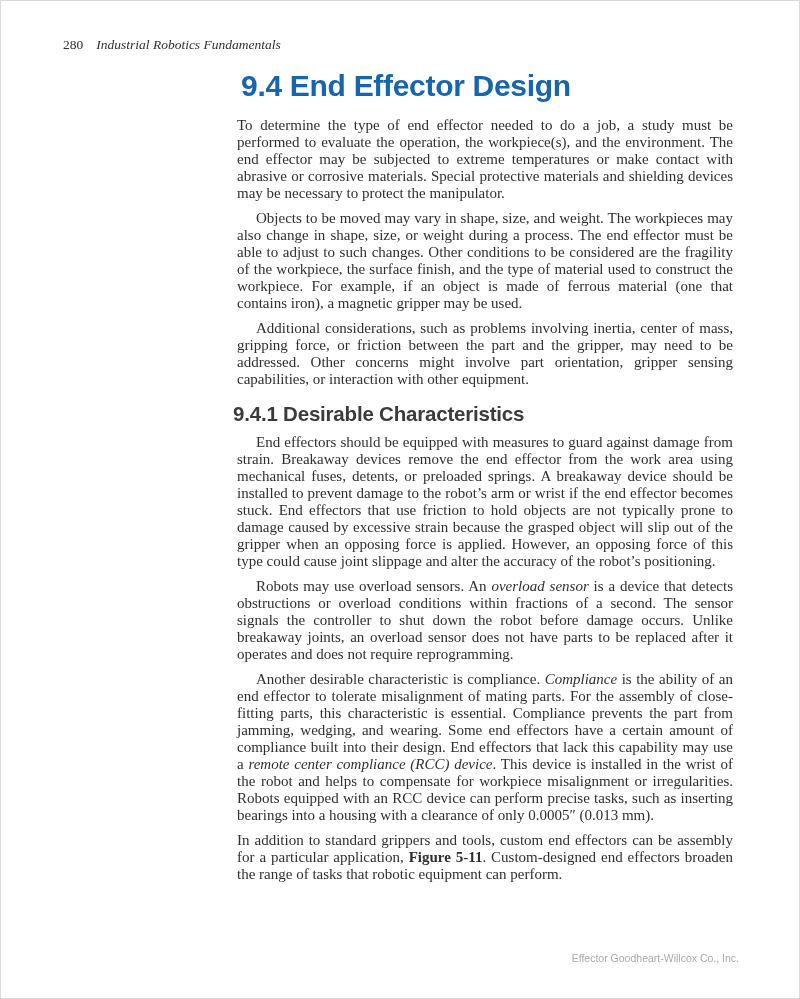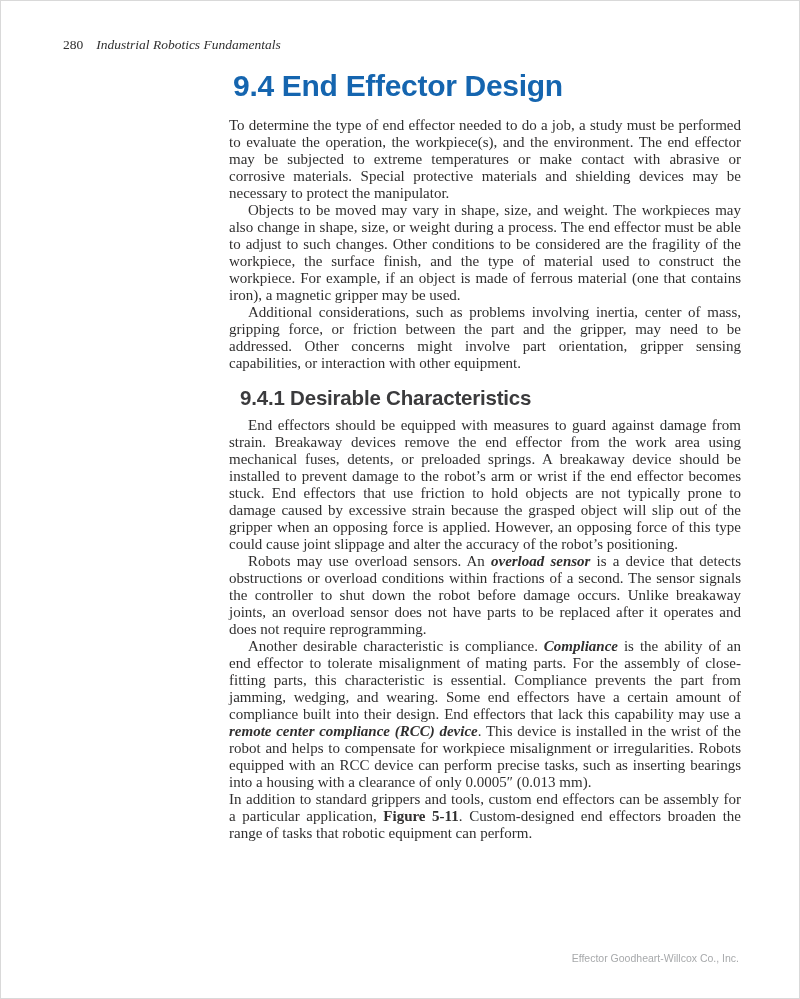--- a/index.html
+++ b/index.html
@@ -24,48 +24,48 @@
   .folio { font-style: normal; margin-right: 13px; }
   .book-title { font-style: italic; }
 
   .content {
     position: absolute;
     left: 228px;
     top: 68px;
     width: 512px;
   }
   h1.section-title {
-    margin: 0 0 14px 4px;
+    margin: 0 0 14px 12px;
     font-family: "Liberation Sans", sans-serif;
     font-weight: bold;
     font-size: 30px;
     line-height: 34px;
     letter-spacing: -0.3px;
     color: var(--section_number_blue, #1565af);
   }
   h2.subsection-title {
-    margin: 14px 0 7px 11px;
+    margin: 14px 0 7px 4px;
     font-family: "Liberation Sans", sans-serif;
     font-weight: bold;
     font-size: 20.5px;
     line-height: 24px;
     letter-spacing: -0.2px;
     color: var(--subsection_heading, #3b3b3d);
   }
   p.body-para {
-    margin: 0;
+    margin: 8px;
     font-size: 15px;
     line-height: 17px;
     text-align: justify;
     color: var(--body_text, #302f2f);
     hyphens: auto;
     -webkit-hyphens: auto;
   }
   p.body-para.ind { text-indent: 19px; }
-  .bi { font-weight: bold; font-style: italic; }
+  .bi { font-weight: normal; font-style: italic; }
   .b  { font-weight: bold; }
 
   .page-footer {
     position: absolute;
     top: 951px;
     right: 60px;
     font-family: "Liberation Sans", sans-serif;
     font-size: 10.5px;
     color: var(--footer_gray, #a7a9ab);
     white-space: nowrap;

